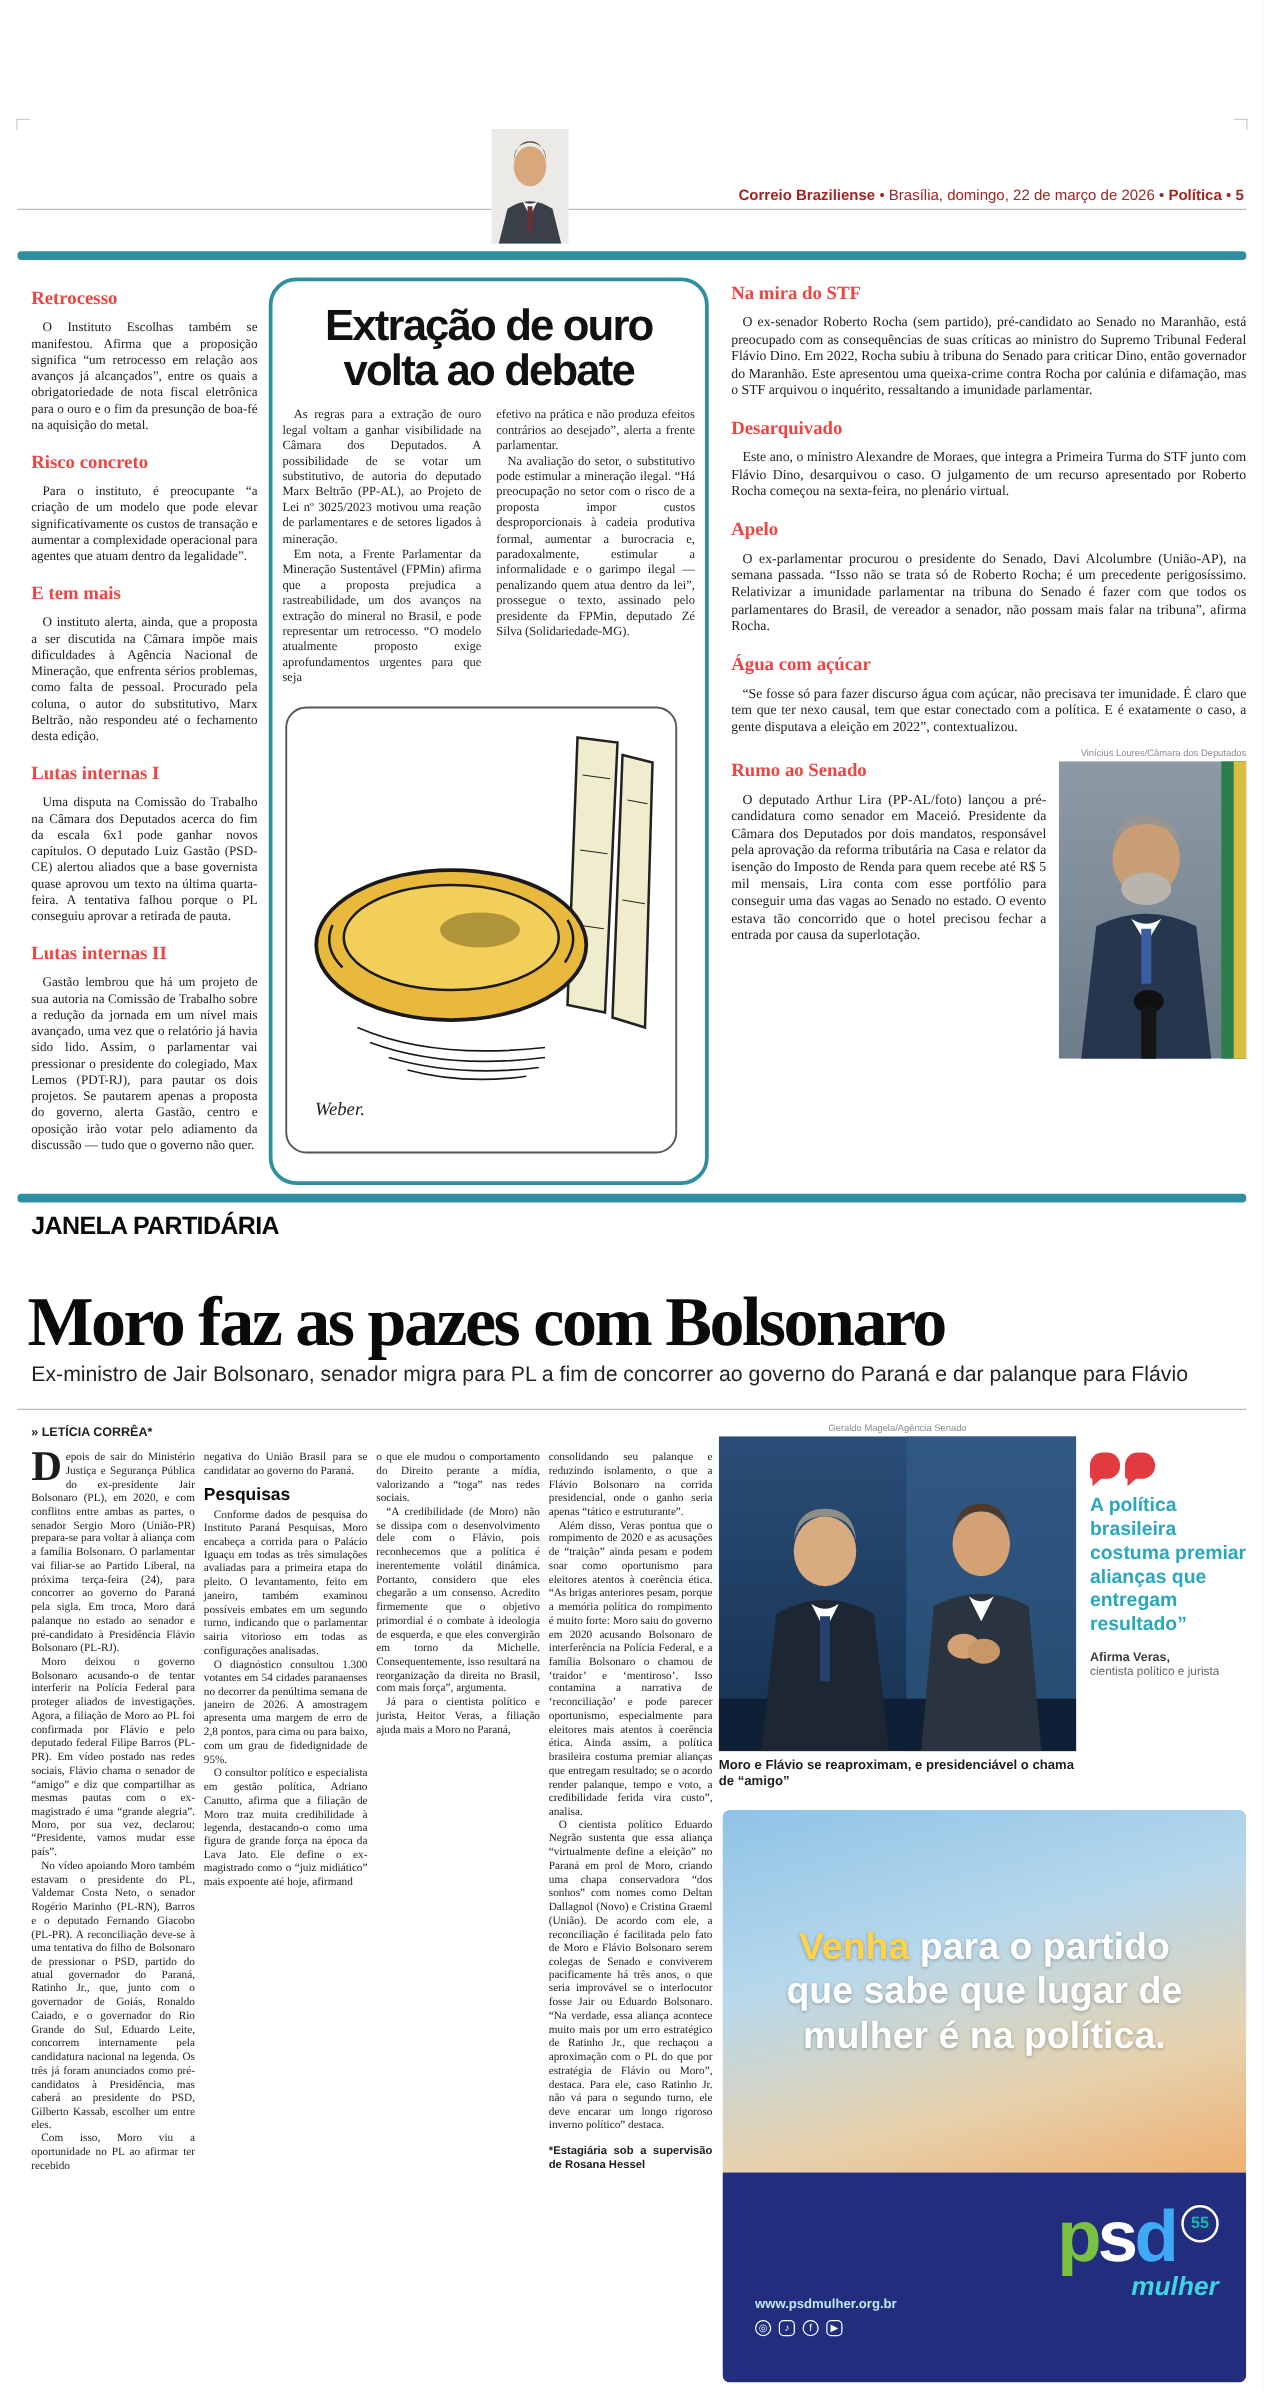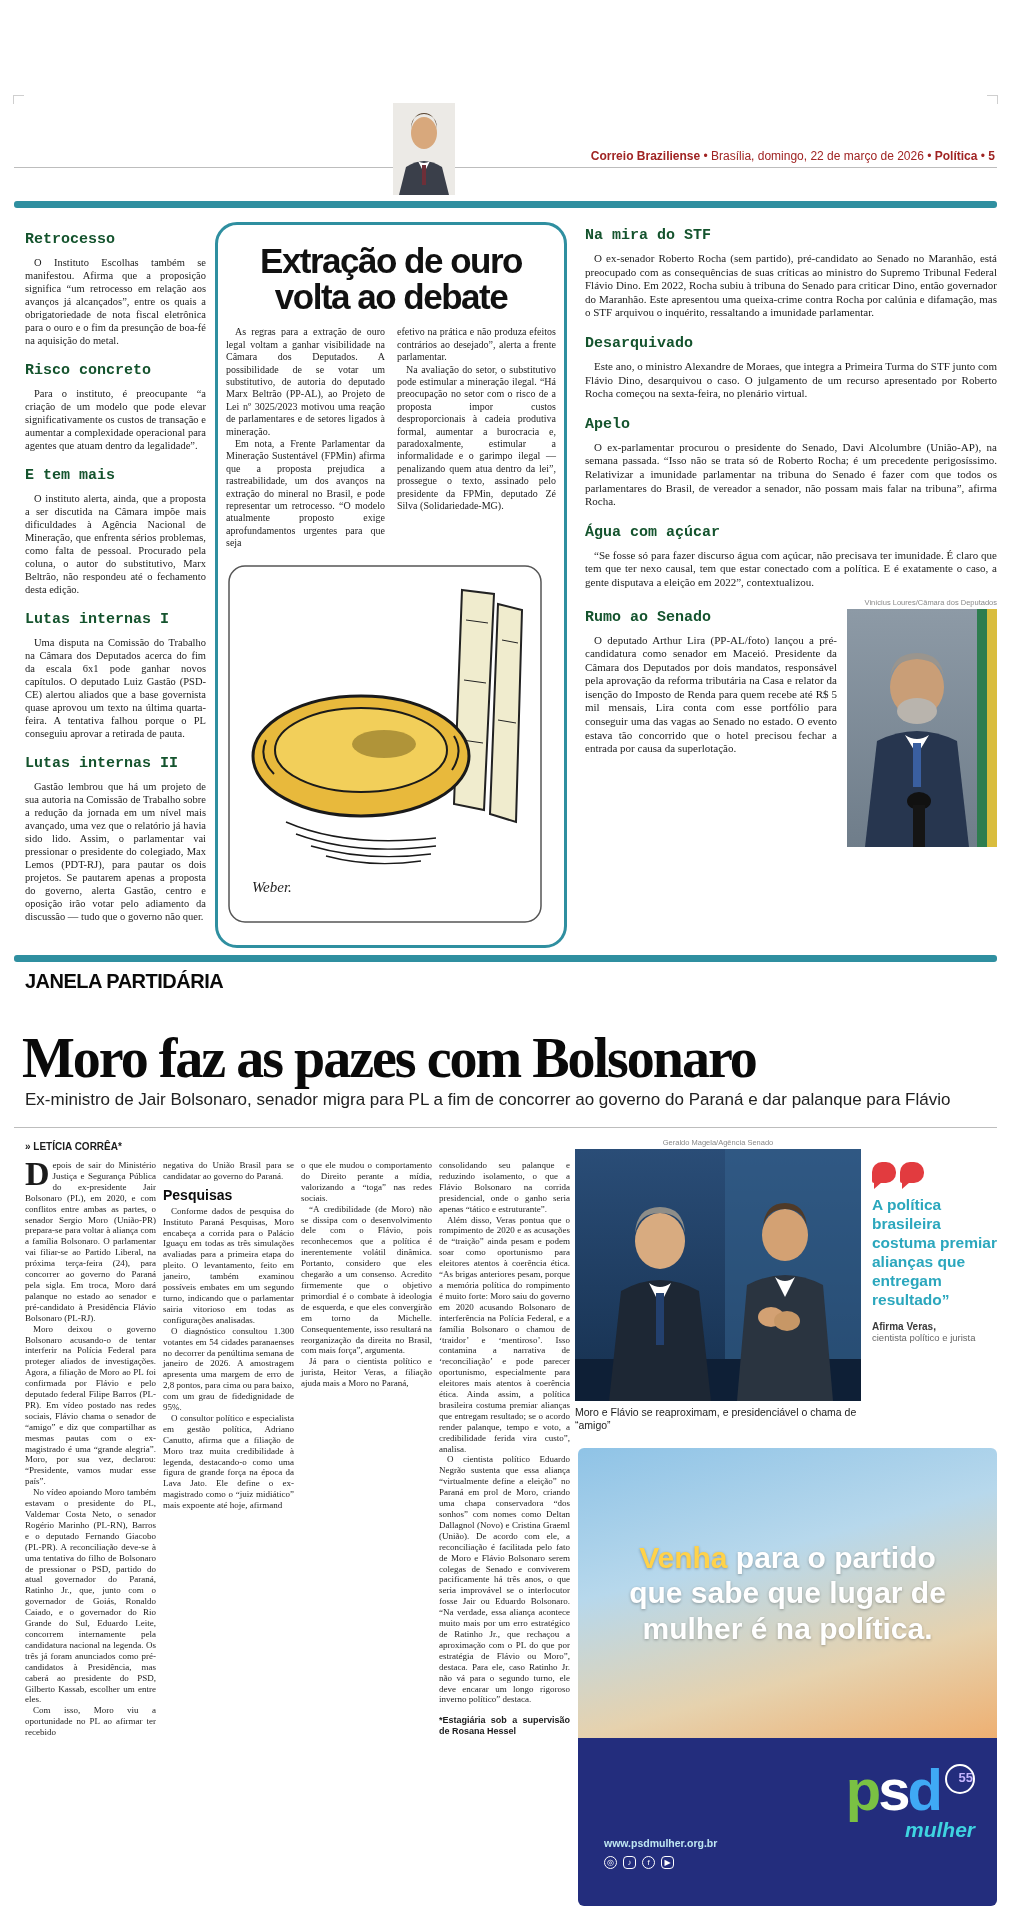--- a/index.html
+++ b/index.html
@@ -20,21 +20,21 @@
   .region-title{position:absolute;left:25px;top:112px;font-size:48px;color:#2a7f92;font-weight:normal;}
 
   .columnist-photo{position:absolute;left:393px;top:103px;width:62px;height:92px;}
   .columnist-info{position:absolute;left:467px;top:126px;font-family:"Liberation Sans",sans-serif;line-height:1.2;}
   .c-name{font-size:11px;font-weight:bold;}
   .c-with{font-size:10.5px;font-weight:bold;}
   .c-email{font-size:10px;font-style:italic;color:#555;margin-top:2px;display:inline-block;}
 
   .notes-left{position:absolute;left:25px;top:216px;width:181px;}
   .notes-right{position:absolute;left:585px;top:212px;width:412px;}
-  .note h3{font-family:Liberation Mono, monospace;color:#14532d;font-size:15px;margin:15px 0 8px;}
+  .note h3{font-family:Liberation Serif, serif;color:#ef4444;font-size:15px;margin:15px 0 8px;}
   .notes-left .note p{font-size:10.5px;line-height:13px;text-align:justify;text-indent:9px;margin:0;}
   .notes-right .note p{font-size:11px;line-height:13.6px;text-align:justify;text-indent:9px;margin:0;}
   .lira-credit{font-family:"Liberation Sans",sans-serif;font-size:7.5px;color:#8a8a8a;text-align:right;margin:8px 0 2px;}
   .lira-photo{float:right;width:150px;height:238px;margin:0 0 4px 10px;}
   .clear{clear:both;}
 
   .center-box{position:absolute;left:215px;top:222px;width:352px;height:726px;border:3px solid #2f8fa0;
     border-radius:22px;box-sizing:border-box;padding:12px 8px;background:#fff;}
   .center-box h2{font-family:"Liberation Sans",sans-serif;font-size:35px;line-height:1.02;text-align:center;
     margin:6px 0 12px;letter-spacing:-1.5px;color:#111;}
@@ -55,21 +55,21 @@
   #fcol1{left:25px;} #fcol2{left:163px;} #fcol3{left:301px;} #fcol4{left:439px;}
   .fcol p{text-indent:8px;margin:0;}
   .fcol p.cont{text-indent:0;}
   .dropcap{float:left;font-size:34px;line-height:27px;font-weight:bold;margin:0 3px 0 0;}
   .subhead{font-family:"Liberation Sans",sans-serif;font-weight:bold;font-size:14px;margin:8px 0 5px;color:#0a0a0a;}
   .footnote{font-family:"Liberation Sans",sans-serif;font-weight:bold;font-size:9px;margin-top:10px;}
 
   .photo-block{position:absolute;left:575px;top:1138px;width:286px;}
   .photo-credit{font-family:"Liberation Sans",sans-serif;font-size:7.5px;color:#8a8a8a;text-align:center;}
   .feature-photo{width:286px;height:252px;margin-top:2px;display:block;}
-  .photo-caption{font-family:"Liberation Sans",sans-serif;font-weight:normal;font-size:10.5px;margin-top:5px;line-height:12.5px;}
+  .photo-caption{font-family:"Liberation Sans",sans-serif;font-weight:bold;font-size:10.5px;margin-top:5px;line-height:12.5px;}
 
   .quote-block{position:absolute;left:872px;top:1162px;width:126px;}
   .qmarks{display:flex;gap:4px;margin-bottom:12px;}
   .qmark{width:24px;height:21px;background:#e23b3f;border-radius:10px 10px 10px 2px;position:relative;}
   .qmark::after{content:"";position:absolute;left:2px;bottom:-6px;width:0;height:0;
     border-top:7px solid #e23b3f;border-right:8px solid transparent;}
   .quote-text{font-family:"Liberation Sans",sans-serif;font-weight:bold;font-size:15.5px;line-height:19px;color:#2ba7bd;}
   .quote-author{font-family:"Liberation Sans",sans-serif;font-weight:bold;font-size:10px;color:#3c3c3c;margin-top:12px;}
   .quote-role{font-family:"Liberation Sans",sans-serif;font-size:9.5px;color:#666;}
 
@@ -84,21 +84,21 @@
   .ad-cta .lead{color:#ffd24a;}
   .ad-site{position:absolute;left:26px;top:99px;font-size:10.5px;font-weight:bold;color:#bfe7f2;}
   .ad-social{position:absolute;left:26px;top:118px;display:flex;gap:6px;}
   .s-icon{width:13px;height:13px;border:1.3px solid #fff;border-radius:4px;display:flex;align-items:center;
     justify-content:center;font-size:8px;color:#fff;box-sizing:border-box;}
   .s-icon.round{border-radius:50%;}
   .ad-logo{position:absolute;right:22px;top:26px;text-align:right;}
   .logo-psd{font-weight:bold;font-size:58px;line-height:0.9;letter-spacing:-3px;white-space:nowrap;}
   .logo-psd .lp{color:#7ac143;} .logo-psd .ls{color:#ffffff;} .logo-psd .ld{color:#3fa9f5;}
   .logo-55{display:inline-block;width:26px;height:26px;border:2px solid #fff;border-radius:50%;font-size:13px;
-    font-weight:bold;line-height:24px;vertical-align:top;margin-left:5px;color:#c4b5fd;letter-spacing:0;}
+    font-weight:bold;line-height:24px;text-align:center;vertical-align:top;margin-left:5px;color:#14b8a6;letter-spacing:0;}
   .logo-sub{color:#3fd4e0;font-weight:bold;font-size:21px;font-style:italic;margin-top:2px;}
 </style>
 </head>
 <body>
 
 <div class="page">
   <div class="crop tl"></div>
   <div class="crop tr"></div>
 
   <div class="masthead-line">

